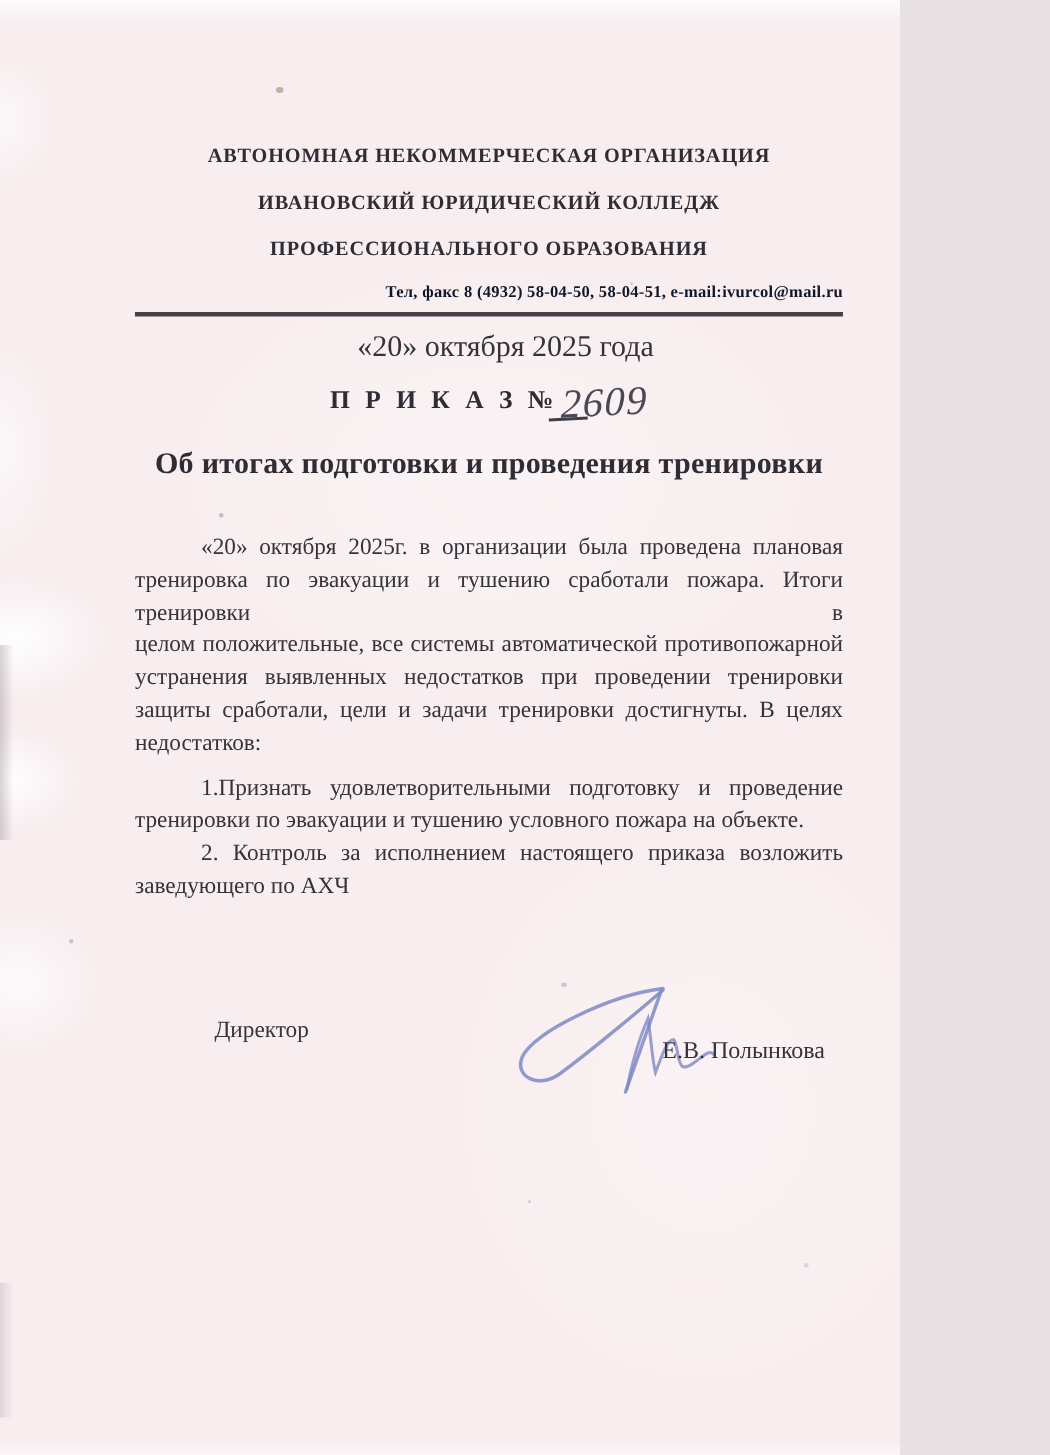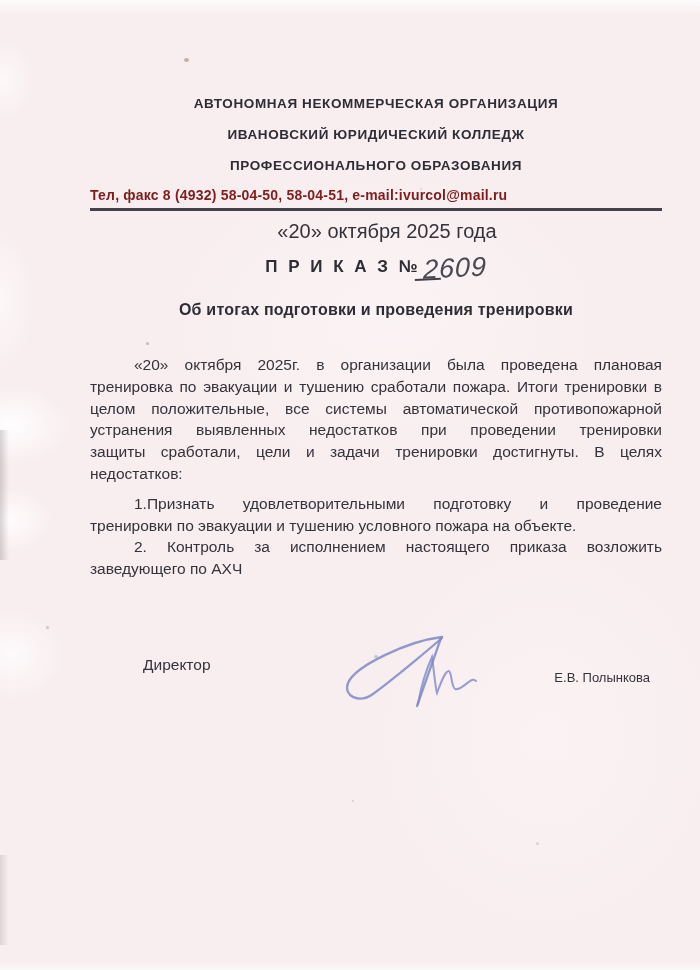--- a/index.html
+++ b/index.html
@@ -1,21 +1,21 @@
 <!DOCTYPE html>
 <html lang="ru"><head>
 <meta charset="utf-8">
 <style>
   html, body { margin: 0; padding: 0; background: #e9e2e4; }
   .scan {
     position: relative;
-    width: 700px;
+    width: 600px;
     height: 970px;
     background: #f8edef;
-    font-family: Liberation Sans, sans-serif;
+    font-family: Liberation Serif, serif;
     color: #34333b;
     overflow: hidden;
   }
   
   .scan::before {
     content: "";
     position: absolute;
     inset: 0;
     pointer-events: none;
     background:
@@ -45,25 +45,25 @@
     text-align: center;
     font-weight: bold;
     font-size: 13.5px;
     letter-spacing: 0.6px;
     color: #2e2d35;
     line-height: 15px;
   }
   .org-line.m { margin-top: 16px; }
   .contacts {
     margin-top: 14px;
-    text-align: left;
+    text-align: right;
     font-weight: bold;
-    font-size: 14px;
+    font-size: 11px;
     letter-spacing: 0.2px;
-    color: #7f1d1d;
+    color: #0f172a;
     line-height: 16px;
   }
   .rule {
     margin-top: 5px;
     height: 3px;
     background: #46404b;
   }
   .date {
     margin-top: 11px;
     text-align: center;
@@ -98,21 +98,21 @@
     left: -8px;
     bottom: 4px;
     width: 26px;
     border-bottom: 2px solid #413e49;
     transform: skewX(4deg);
   }
   .subject {
     margin-top: 17px;
     text-align: center;
     font-weight: bold;
-    font-size: 16px;
+    font-size: 20px;
     letter-spacing: 0.2px;
     color: #2e2d35;
     line-height: 19px;
   }
   .body-text { margin-top: 35px; font-size: 15.5px; }
   .bline { line-height: 21.8px; }
   .bline.just { text-align: justify; text-align-last: justify; }
   .bline.indent { text-indent: 44px; }
   .items { margin-top: 8px; }
 
@@ -120,21 +120,21 @@
   .sign-title {
     position: absolute;
     left: 53px;
     top: 30px;
     font-size: 15.5px;
   }
   .sign-name {
     position: absolute;
     right: 12px;
     top: 44px;
-    font-size: 13px;
+    font-size: 16px;
   }
   .sign-ink {
     position: absolute;
     left: 248px;
     top: 4px;
   }
 </style>
 </head>
 <body>
 

